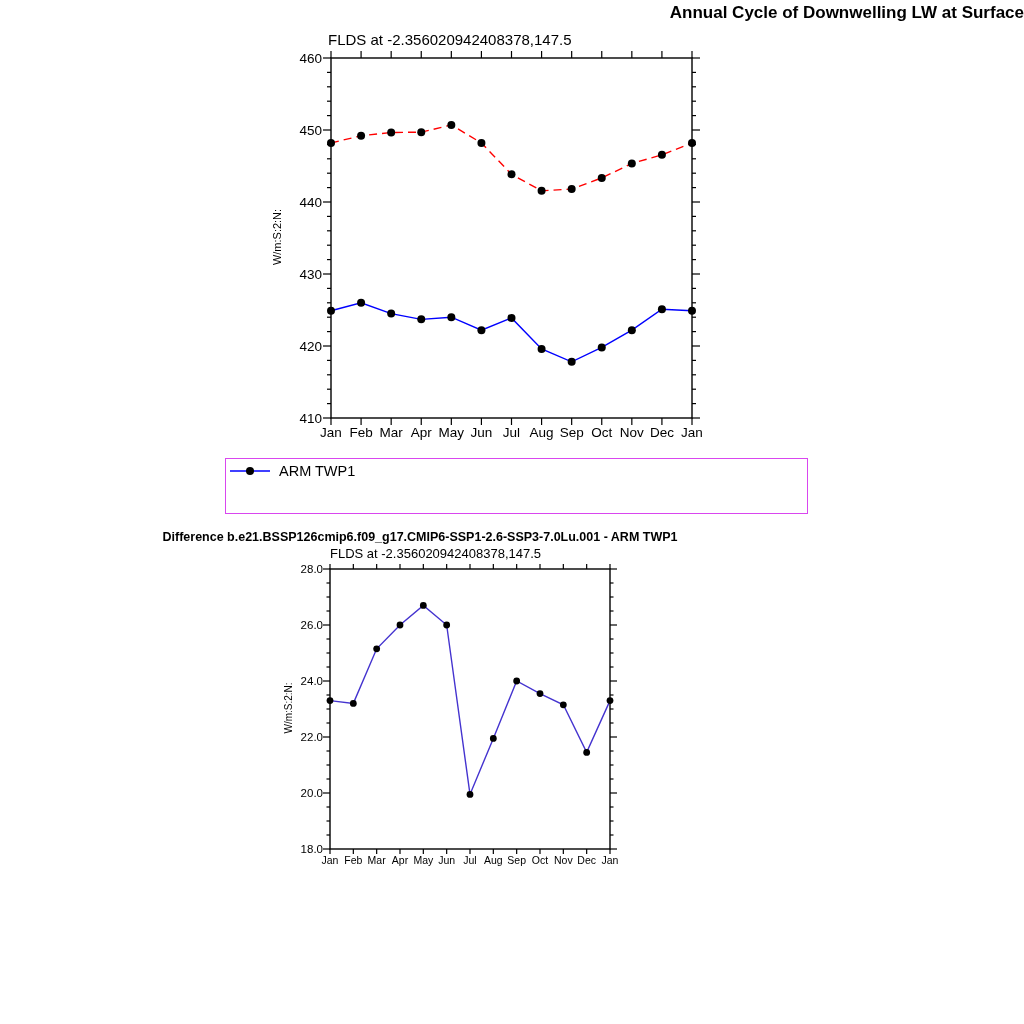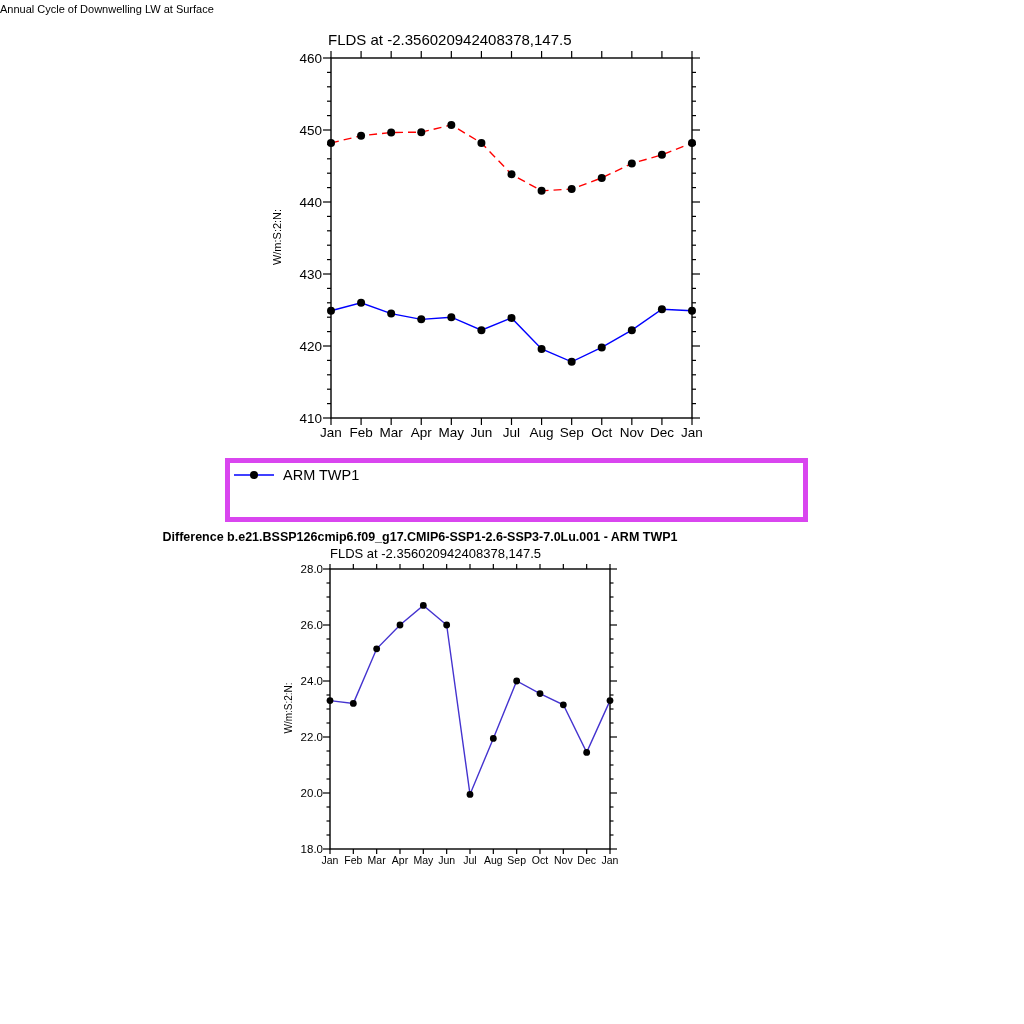--- a/index.html
+++ b/index.html
@@ -1,26 +1,26 @@
 <!DOCTYPE html>
 <html><head>
 <meta charset="utf-8">
 <style>
   html,body{margin:0;padding:0;background:#fff;}
   .canvas{position:relative;width:1024px;height:1024px;background:#ffffff;
           font-family:"Liberation Sans","DejaVu Sans",sans-serif;color:#000;overflow:hidden;}
   #figure-svg{position:absolute;left:0;top:0;}
   #figure-svg text{font-family:"Liberation Sans","DejaVu Sans",sans-serif;fill:#000;}
-  .t1{position:absolute;top:3px;left:0;width:100%;text-align:left;
-      font-size:11px;font-weight:normal;white-space:nowrap;}
+  .t1{position:absolute;top:3px;left:0;width:100%;text-align:right;
+      font-size:17px;font-weight:bold;white-space:nowrap;}
   .s1{position:absolute;top:31px;left:328px;font-size:15px;white-space:nowrap;}
   .ylab1{position:absolute;left:277px;top:237px;transform:translate(-50%,-50%) rotate(-90deg);
          font-size:11px;white-space:nowrap;}
-  .legend{position:absolute;left:225px;top:458px;width:583px;height:64px;
-          border:5px solid #d946ef;background:#fff;box-sizing:border-box;}
+  .legend{position:absolute;left:225px;top:458px;width:583px;height:56px;
+          border:1px solid #d946ef;background:#fff;box-sizing:border-box;}
   .lrow{position:absolute;left:3px;height:22px;display:flex;align-items:center;}
   .lrow1{top:1px;}
   .lrow2{top:25px;}
   .llabel{font-size:14.5px;margin-left:4px;white-space:nowrap;}
   .t2{position:absolute;top:530px;left:420px;transform:translateX(-50%);
       font-size:12.5px;font-weight:bold;white-space:nowrap;}
   .s2{position:absolute;top:546px;left:330px;font-size:13px;white-space:nowrap;}
   .ylab2{position:absolute;left:288px;top:708px;transform:translate(-50%,-50%) rotate(-90deg);
          font-size:10px;white-space:nowrap;}
 </style>

